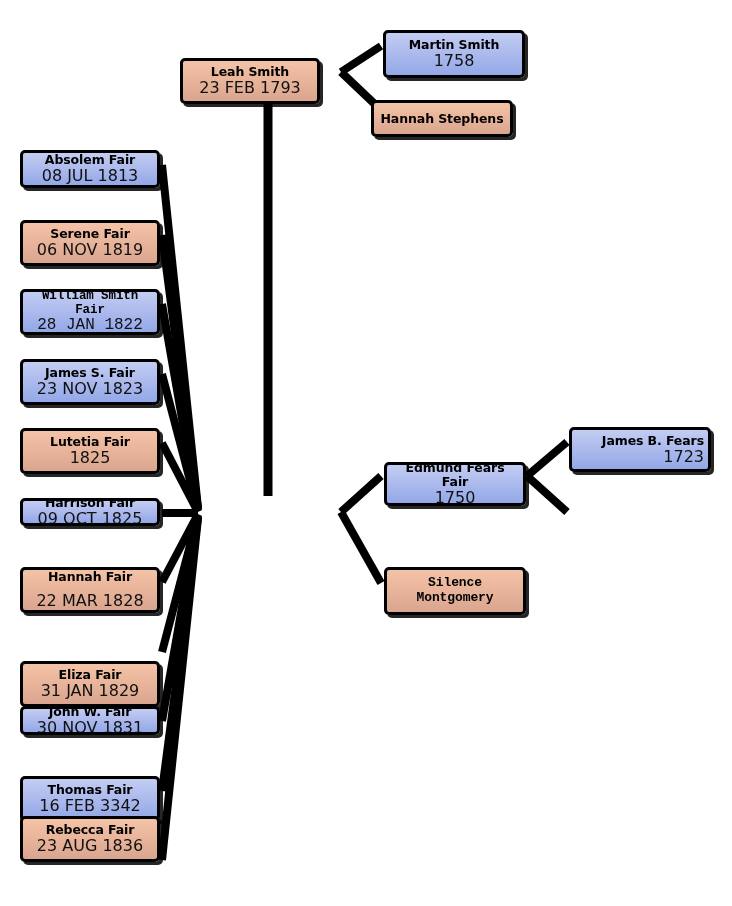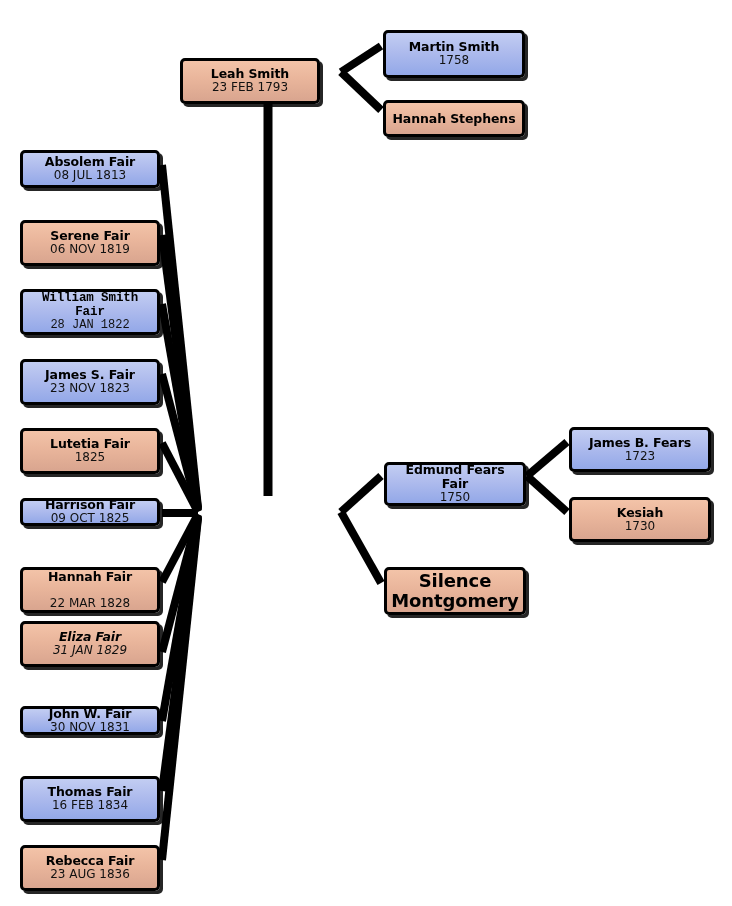--- a/index.html
+++ b/index.html
@@ -50,26 +50,26 @@
   }
   .node .nm {
     font-weight: bold;
     font-size: 12.5px;
     color: #000000;
     letter-spacing: -0.1px;
     padding: 0 4px;
   }
   .node .dt {
     font-weight: normal;
-    font-size: 12px;
+    font-size: 16px;
     color: #111111;
     padding: 0 4px;
   }
   .node .dt:empty { display: none; }
-  .node.twoline .nm { font-size: 18px; }
+  .node.twoline .nm { font-size: 13px; font-family: Liberation Mono, monospace; }
 </style>
 </head>
 <body>
 
 <div id="canvas">
 
   <svg id="links" viewBox="0 0 732 906" width="732" height="906">
     <g stroke="#000000" fill="none" stroke-linecap="butt">
 
       <path d="M 341,72 L 381,46" stroke-width="8"></path>
@@ -100,45 +100,41 @@
   <div class="node female" style="left:180px; top:50px; width:140px; height:46px;">
     <span class="nm">Leah Smith</span>
     <span class="dt">23 FEB 1793</span>
   </div>
 
   <div class="node male" style="left:383px; top:22px; width:142px; height:48px;">
     <span class="nm">Martin Smith</span>
     <span class="dt">1758</span>
   </div>
 
-  <div class="node female" style="left:383px; top:92px; width:142px; height:37px;justify-content:center;">
+  <div class="node female" style="left:371px; top:92px; width:142px; height:37px;justify-content:center;">
     <span class="nm">Hannah Stephens</span>
 
   </div>
 
 
   <div class="node male" style="left:384px; top:454px; width:142px; height:44px;">
     <span class="nm">Edmund Fears Fair</span>
     <span class="dt">1750</span>
   </div>
 
   <div class="node female twoline" style="left:384px; top:559px; width:142px; height:48px;">
     <span class="nm">Silence Montgomery</span>
 
   </div>
 
-  <div class="node male" style="left:569px; top:419px; width:142px; height:45px;">
+  <div class="node male" style="left:569px; top:419px; width:142px; height:45px;align-items:flex-end;">
     <span class="nm">James B. Fears</span>
     <span class="dt">1723</span>
   </div>
 
-  <div class="node female" style="left:569px; top:489px; width:142px; height:45px;">
-    <span class="nm">Kesiah</span>
-    <span class="dt">1730</span>
-  </div>
 
   <div id="children-layer">
       <div class="node male" style="left: 20px; top: 142px; width: 140px; height: 38px;">
         <span class="nm">Absolem Fair</span>
         <span class="dt">08 JUL 1813</span>
       </div>
       <div class="node female" style="left: 20px; top: 211.5px; width: 140px; height: 46px;">
         <span class="nm">Serene Fair</span>
         <span class="dt">06 NOV 1819</span>
       </div>
@@ -155,31 +151,31 @@
         <span class="dt">1825</span>
       </div>
       <div class="node male" style="left: 20px; top: 489.5px; width: 140px; height: 28px;">
         <span class="nm">Harrison Fair</span>
         <span class="dt">09 OCT 1825</span>
       </div>
       <div class="node female" style="left: 20px; top: 559px; width: 140px; height: 46px; justify-content: space-between;">
         <span class="nm">Hannah Fair</span>
         <span class="dt">22 MAR 1828</span>
       </div>
-      <div class="node female" style="left: 20px; top: 613px; width: 140px; height: 46px; font-style: italic;">
+      <div class="node female" style="left: 20px; top: 653px; width: 140px; height: 46px;">
         <span class="nm">Eliza Fair</span>
         <span class="dt">31 JAN 1829</span>
       </div>
       <div class="node male" style="left: 20px; top: 698px; width: 140px; height: 29px;">
         <span class="nm">John W. Fair</span>
         <span class="dt">30 NOV 1831</span>
       </div>
       <div class="node male" style="left: 20px; top: 767.5px; width: 140px; height: 46px;">
         <span class="nm">Thomas Fair</span>
-        <span class="dt">16 FEB 1834</span>
+        <span class="dt">16 FEB 3342</span>
       </div>
-      <div class="node female" style="left: 20px; top: 837px; width: 140px; height: 46px;">
+      <div class="node female" style="left: 20px; top: 808px; width: 140px; height: 46px;">
         <span class="nm">Rebecca Fair</span>
         <span class="dt">23 AUG 1836</span>
       </div>
     </div>
 
 </div>
 
 </body></html>

